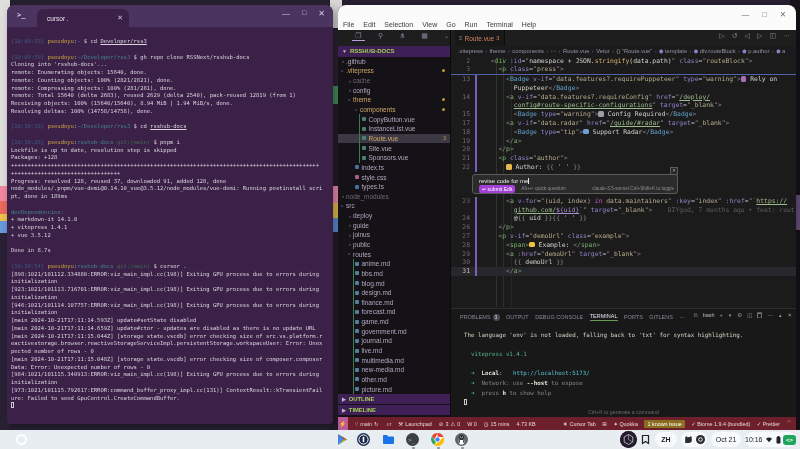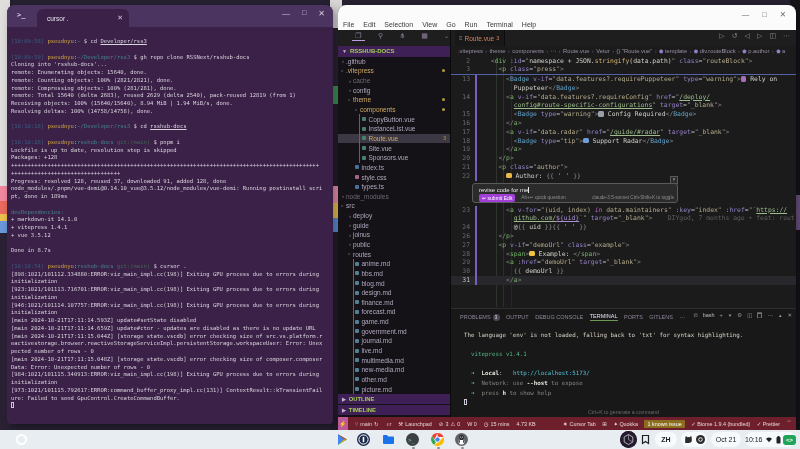--- a/index.html
+++ b/index.html
@@ -397,21 +397,20 @@
     <div id="sticky" class="code-pane">
         <div class="crow"><span class="lnum">2</span><span class="gitbar"></span><div class="inline" style="display: inline;"><span class="cx">  </span><span class="cp">&lt;</span><span class="ct">div</span><span class="cx"> </span><span class="ca">:id</span><span class="cp">="</span><span class="cx">namespace + JSON.</span><span class="cm">stringify</span><span class="cx">(data.path)</span><span class="cp">"</span><span class="cx"> </span><span class="ca">class</span><span class="cp">="</span><span class="cs">routeBlock</span><span class="cp">"&gt;</span></div></div>
         <div class="crow"><span class="lnum">3</span><span class="gitbar"></span><div class="inline" style="display: inline;"><span class="cx">    </span><span class="cp">&lt;</span><span class="ct">p</span><span class="cx"> </span><span class="ca">class</span><span class="cp">="</span><span class="cs">press</span><span class="cp">"&gt;</span></div></div>
       </div>
     <div id="code" class="code-pane">
         <div class="crow"><span class="lnum">13</span><span class="gitbar mod"></span><div class="inline" style="display: inline;"><span class="cx">      </span><span class="cp">&lt;</span><span class="cc">Badge</span><span class="cx"> </span><span class="ca">v-if</span><span class="cp">="</span><span class="cs">data.features?.requirePuppeteer</span><span class="cp">"</span><span class="cx"> </span><span class="ca">type</span><span class="cp">="</span><span class="cs">warning</span><span class="cp">"&gt;</span><span class="eblob e-mask"></span><span class="cx"> Rely on</span></div></div>
         <div class="crow"><span class="lnum"></span><span class="gitbar mod"></span><div class="inline" style="display: inline;"><span class="cx">        </span><span class="cx">Puppeteer</span><span class="cp">&lt;/</span><span class="cc">Badge</span><span class="cp">&gt;</span></div></div>
         <div class="crow"><span class="lnum">14</span><span class="gitbar mod"></span><div class="inline" style="display: inline;"><span class="cx">      </span><span class="cp">&lt;</span><span class="ct">a</span><span class="cx"> </span><span class="ca">v-if</span><span class="cp">="</span><span class="cs">data.features?.requireConfig</span><span class="cp">"</span><span class="cx"> </span><span class="ca">href</span><span class="cp">="</span><span class="cl">/deploy/</span></div></div>
         <div class="crow"><span class="lnum"></span><span class="gitbar mod"></span><div class="inline" style="display: inline;"><span class="cx">        </span><span class="cl">config#route-specific-configurations</span><span class="cp">"</span><span class="cx"> </span><span class="ca">target</span><span class="cp">="</span><span class="cs">_blank</span><span class="cp">"&gt;</span></div></div>
         <div class="crow"><span class="lnum">15</span><span class="gitbar mod"></span><div class="inline" style="display: inline;"><span class="cx">        </span><span class="cp">&lt;</span><span class="cc">Badge</span><span class="cx"> </span><span class="ca">type</span><span class="cp">="</span><span class="cs">warning</span><span class="cp">"&gt;</span><span class="eblob e-gear"></span><span class="cx"> Config Required</span><span class="cp">&lt;/</span><span class="cc">Badge</span><span class="cp">&gt;</span></div></div>
-        <div class="crow"><span class="lnum">16</span><span class="gitbar mod"></span><div class="inline" style="display: inline;"><span class="cx">      </span><span class="cp">&lt;/</span><span class="ct">a</span><span class="cp">&gt;</span></div></div>
         <div class="crow"><span class="lnum">17</span><span class="gitbar mod"></span><div class="inline" style="display: inline;"><span class="cx">      </span><span class="cp">&lt;</span><span class="ct">a</span><span class="cx"> </span><span class="ca">v-if</span><span class="cp">="</span><span class="cs">data.radar</span><span class="cp">"</span><span class="cx"> </span><span class="ca">href</span><span class="cp">="</span><span class="cl">/guide/#radar</span><span class="cp">"</span><span class="cx"> </span><span class="ca">target</span><span class="cp">="</span><span class="cs">_blank</span><span class="cp">"&gt;</span></div></div>
         <div class="crow"><span class="lnum">18</span><span class="gitbar mod"></span><div class="inline" style="display: inline;"><span class="cx">        </span><span class="cp">&lt;</span><span class="cc">Badge</span><span class="cx"> </span><span class="ca">type</span><span class="cp">="</span><span class="cs">tip</span><span class="cp">"&gt;</span><span class="eblob e-mag"></span><span class="cx"> Support Radar</span><span class="cp">&lt;/</span><span class="cc">Badge</span><span class="cp">&gt;</span></div></div>
         <div class="crow"><span class="lnum">19</span><span class="gitbar mod"></span><div class="inline" style="display: inline;"><span class="cx">      </span><span class="cp">&lt;/</span><span class="ct">a</span><span class="cp">&gt;</span></div></div>
         <div class="crow"><span class="lnum">20</span><span class="gitbar mod"></span><div class="inline" style="display: inline;"><span class="cx">    </span><span class="cp">&lt;/</span><span class="ct">p</span><span class="cp">&gt;</span></div></div>
         <div class="crow"><span class="lnum">21</span><span class="gitbar mod"></span><div class="inline" style="display: inline;"><span class="cx">    </span><span class="cp">&lt;</span><span class="ct">p</span><span class="cx"> </span><span class="ca">class</span><span class="cp">="</span><span class="cs">author</span><span class="cp">"&gt;</span></div></div>
         <div class="crow"><span class="lnum">22</span><span class="gitbar mod"></span><div class="inline" style="display: inline; margin-top: 16px;"><span class="cx">      </span><span class="eblob e-author"></span><span class="cx"> Author: </span><span class="cp">{{</span><span class="cx"> </span><span class="cs">' '</span><span class="cx"> </span><span class="cp">}}</span></div></div>
         <div id="ai-popup">
           <div class="q">revise code for me<span class="caret"></span></div>
           <div class="row2">
             <span class="submit">↵ submit Edit</span>

